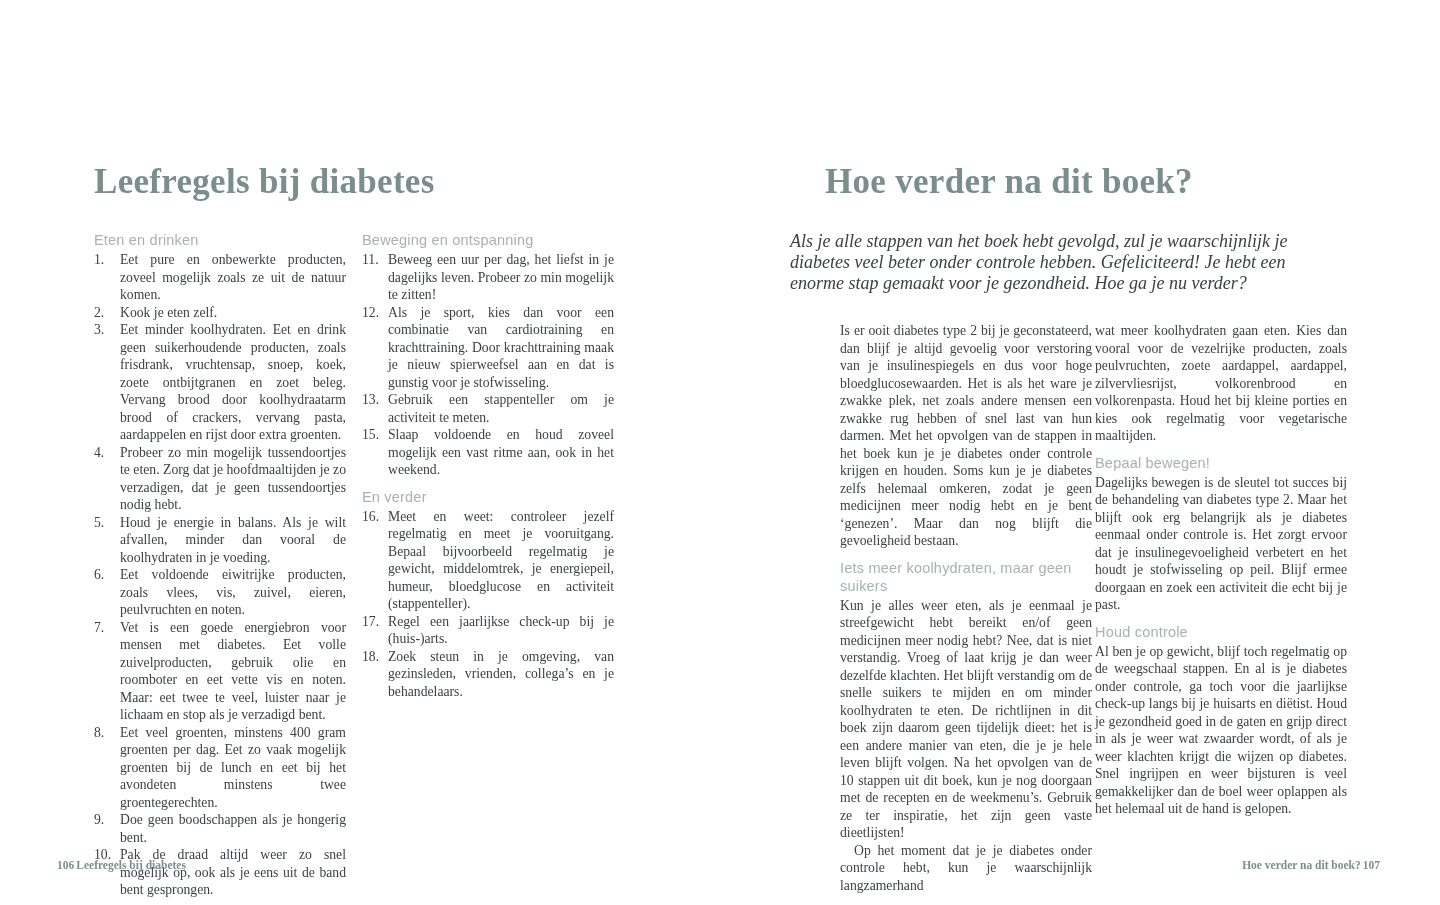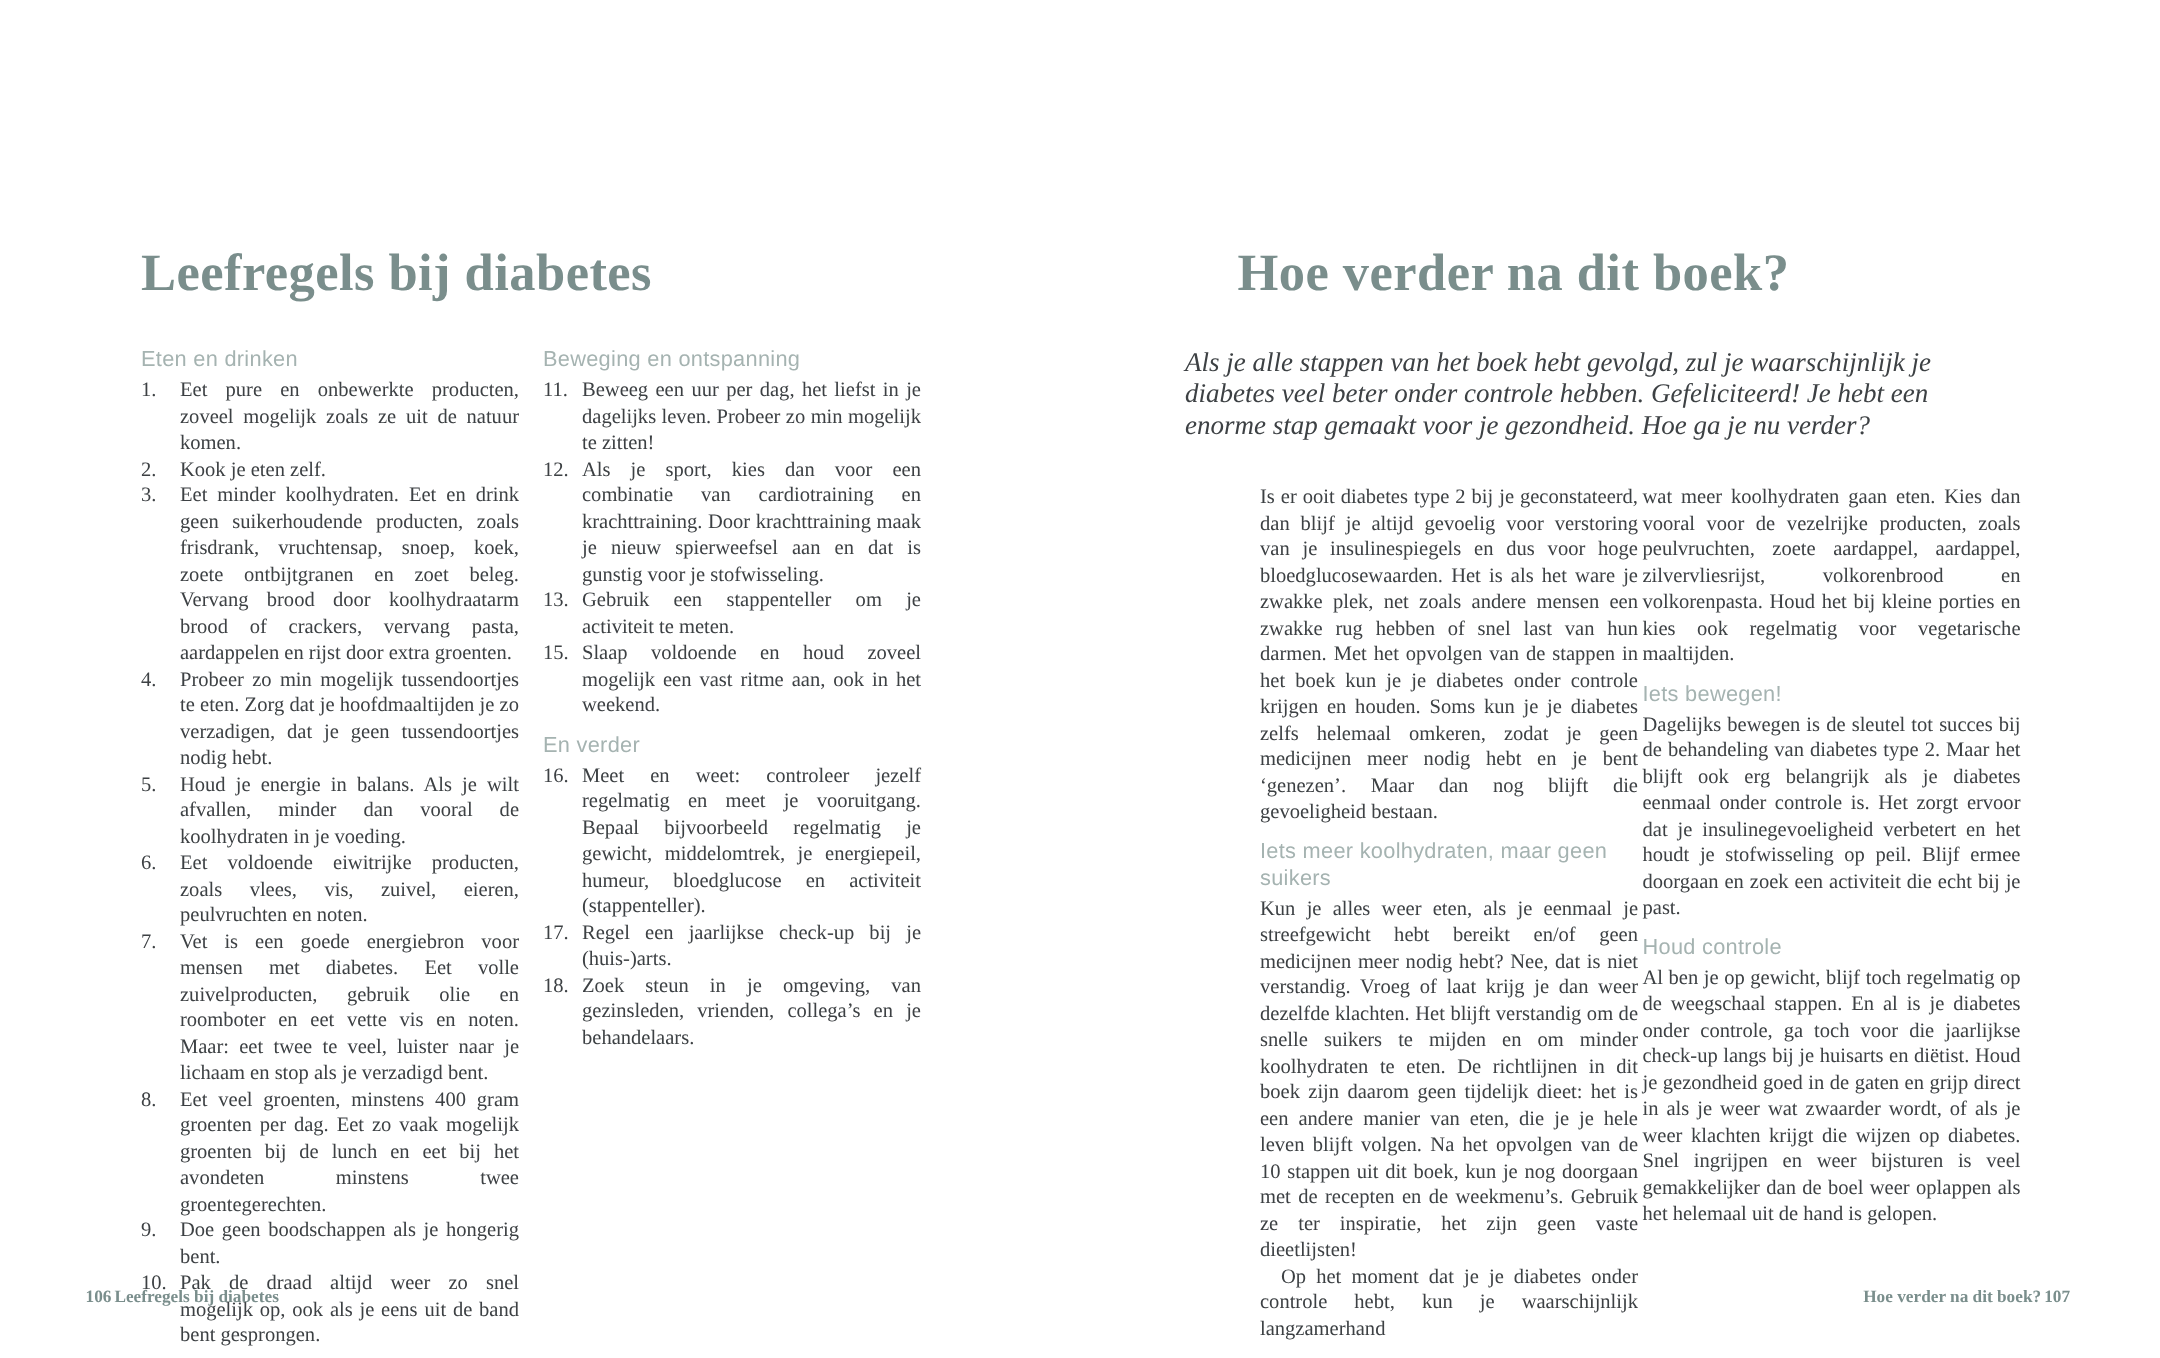--- a/index.html
+++ b/index.html
@@ -133,21 +133,21 @@
     <h1 class="page-title">Hoe verder na dit boek?</h1>
     <p class="intro">Als je alle stappen van het boek hebt gevolgd, zul je waarschijnlijk je diabetes veel beter onder controle hebben. Gefeliciteerd! Je hebt een enorme stap gemaakt voor je gezondheid. Hoe ga je nu verder?</p>
     <div class="col col-r1">
         <p class="para">Is er ooit diabetes type 2 bij je geconstateerd, dan blijf je altijd gevoelig voor verstoring van je insulinespiegels en dus voor hoge bloedglucosewaarden. Het is als het ware je zwakke plek, net zoals andere mensen een zwakke rug hebben of snel last van hun darmen. Met het opvolgen van de stappen in het boek kun je je diabetes onder controle krijgen en houden. Soms kun je je diabetes zelfs helemaal omkeren, zodat je geen medicijnen meer nodig hebt en je bent ‘genezen’. Maar dan nog blijft die gevoeligheid bestaan.</p>
         <div class="subhead">Iets meer koolhydraten, maar geen suikers</div>
         <p class="para">Kun je alles weer eten, als je eenmaal je streefgewicht hebt bereikt en/of geen medicijnen meer nodig hebt? Nee, dat is niet verstandig. Vroeg of laat krijg je dan weer dezelfde klachten. Het blijft verstandig om de snelle suikers te mijden en om minder koolhydraten te eten. De richtlijnen in dit boek zijn daarom geen tijdelijk dieet: het is een andere manier van eten, die je je hele leven blijft volgen. Na het opvolgen van de 10 stappen uit dit boek, kun je nog doorgaan met de recepten en de weekmenu’s. Gebruik ze ter inspiratie, het zijn geen vaste dieetlijsten!</p>
         <p class="para indent">Op het moment dat je je diabetes onder controle hebt, kun je waarschijnlijk langzamerhand</p>
       </div>
     <div class="col col-r2">
         <p class="para">wat meer koolhydraten gaan eten. Kies dan vooral voor de vezelrijke producten, zoals peulvruchten, zoete aardappel, aardappel, zilvervliesrijst, volkorenbrood en volkorenpasta. Houd het bij kleine porties en kies ook regelmatig voor vegetarische maaltijden.</p>
-        <div class="subhead">Iets bewegen!</div>
+        <div class="subhead">Bepaal bewegen!</div>
         <p class="para">Dagelijks bewegen is de sleutel tot succes bij de behandeling van diabetes type 2. Maar het blijft ook erg belangrijk als je diabetes eenmaal onder controle is. Het zorgt ervoor dat je insulinegevoeligheid verbetert en het houdt je stofwisseling op peil. Blijf ermee doorgaan en zoek een activiteit die echt bij je past.</p>
         <div class="subhead">Houd controle</div>
         <p class="para">Al ben je op gewicht, blijf toch regelmatig op de weegschaal stappen. En al is je diabetes onder controle, ga toch voor die jaarlijkse check-up langs bij je huisarts en diëtist. Houd je gezondheid goed in de gaten en grijp direct in als je weer wat zwaarder wordt, of als je weer klachten krijgt die wijzen op diabetes. Snel ingrijpen en weer bijsturen is veel gemakkelijker dan de boel weer oplappen als het helemaal uit de hand is gelopen.</p>
       </div>
     <footer class="footer footer-right">
       <span>Hoe verder na dit boek?</span>
       <span>107</span>
     </footer>
   </section>
 

